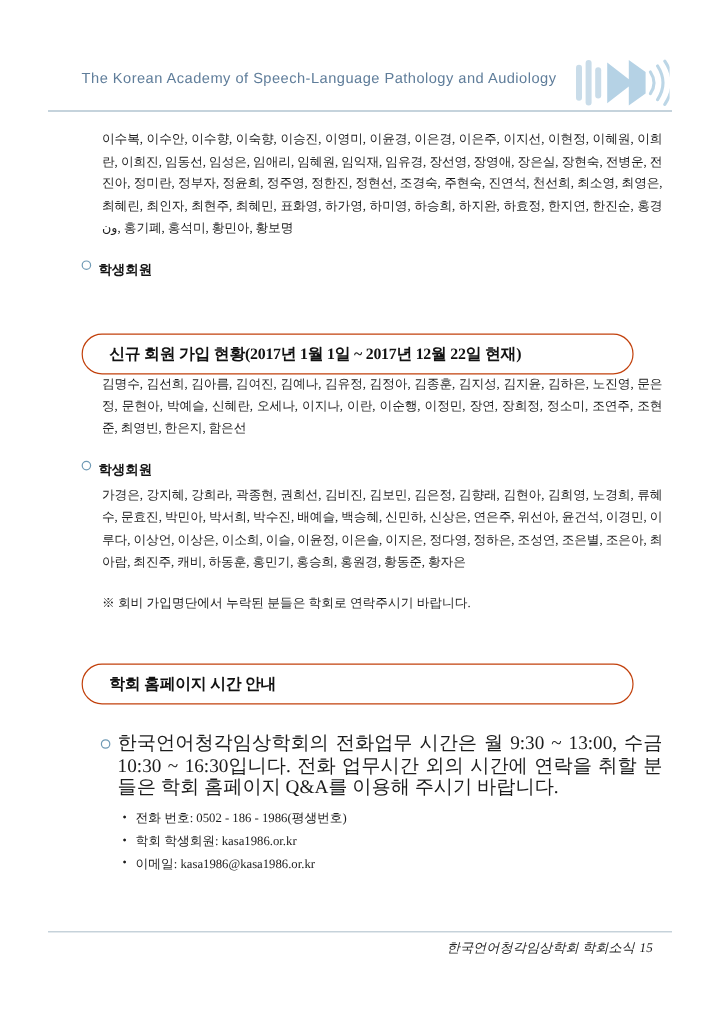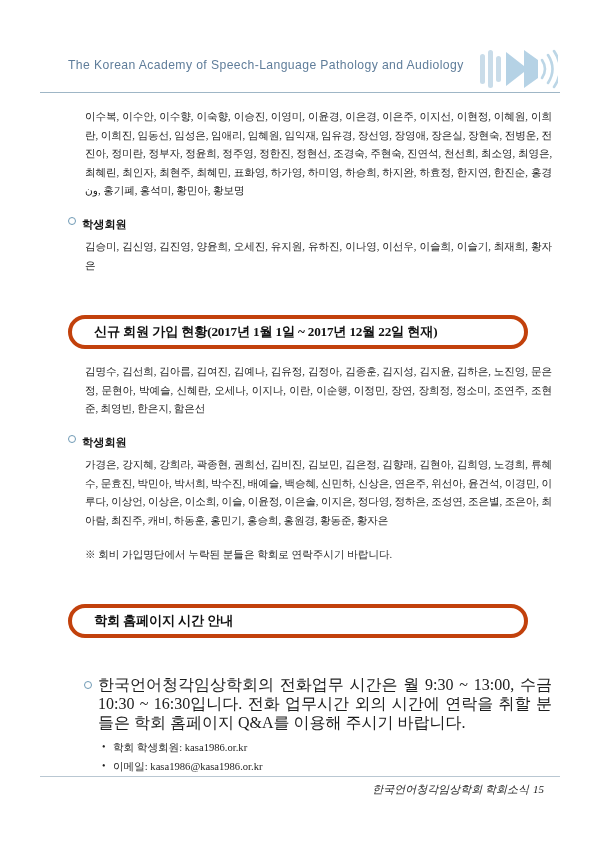--- a/index.html
+++ b/index.html
@@ -86,24 +86,24 @@
     width: 8px;
     height: 8px;
     border: 1.3px solid #6f9ab5;
     border-radius: 50%;
     margin-right: 6px;
     display: inline-block;
     box-sizing: border-box;
   }
 
   .section-title-box {
-    margin: 0 0 14px 28px;
+    margin: 0 0 0 28px;
     width: 460px;
     height: 34px;
-    border: 4px solid #c2410c;
+    border: 1px solid #c2410c;
     border-radius: 17px;
     display: flex;
     align-items: center;
     box-sizing: border-box;
   }
   .section-title-box .t {
     margin-left: 22px;
     font-size: 13.2px;
     font-weight: bold;
     color: #111;
@@ -218,21 +218,20 @@
   </div>
 
   <div class="content">
 
     <p class="para">이수복, 이수안, 이수향, 이숙향, 이승진, 이영미, 이윤경, 이은경, 이은주, 이지선, 이현정, 이혜원, 이희란, 이희진, 임동선, 임성은, 임애리, 임혜원, 임익재, 임유경, 장선영, 장영애, 장은실, 장현숙, 전병운, 전진아, 정미란, 정부자, 정윤희, 정주영, 정한진, 정현선, 조경숙, 주현숙, 진연석, 천선희, 최소영, 최영은, 최혜린, 최인자, 최현주, 최혜민, 표화영, 하가영, 하미영, 하승희, 하지완, 하효정, 한지연, 한진순, 홍경ون, 홍기폐, 홍석미, 황민아, 황보명</p>
 
     <div class="subhead">
       <span class="bullet"></span>
       <span>학생회원</span>
     </div>
-    <p class="para">김승미, 김신영, 김진영, 양윤희, 오세진, 유지원, 유하진, 이나영, 이선우, 이슬희, 이슬기, 최재희, 황자은</p>
 
     <div class="spacer-lg"></div>
 
     <div class="section-title-box">
       <span class="t">신규 회원 가입 현황(2017년 1월 1일 ~ 2017년 12월 22일 현재)</span>
     </div>
 
     <p class="para">김명수, 김선희, 김아름, 김여진, 김예나, 김유정, 김정아, 김종훈, 김지성, 김지윤, 김하은, 노진영, 문은정, 문현아, 박예슬, 신혜란, 오세나, 이지나, 이란, 이순행, 이정민, 장연, 장희정, 정소미, 조연주, 조현준, 최영빈, 한은지, 함은선</p>
 
     <div class="subhead">
@@ -250,20 +249,21 @@
     </div>
 
     <div class="spacer-md"></div>
 
     <p class="bullet-para">
       <span class="ring"></span>
       <span>한국언어청각임상학회의 전화업무 시간은 월 9:30 ~ 13:00, 수금 10:30 ~ 16:30입니다. 전화 업무시간 외의 시간에 연락을 취할 분들은 학회 홈페이지 Q&amp;A를 이용해 주시기 바랍니다.</span>
     </p>
 
     <ul class="dot-list">
+      <li>전화 번호: 0502 - 186 - 1986(평생번호)</li>
       <li>학회 학생회원: kasa1986.or.kr</li>
       <li>이메일: kasa1986@kasa1986.or.kr</li>
     </ul>
 
   </div>
 
   <div class="footer">
     <div class="footer-rule"></div>
     <div class="footer-text">
       <span>한국언어청각임상학회 학회소식</span><span class="pg">15</span>

